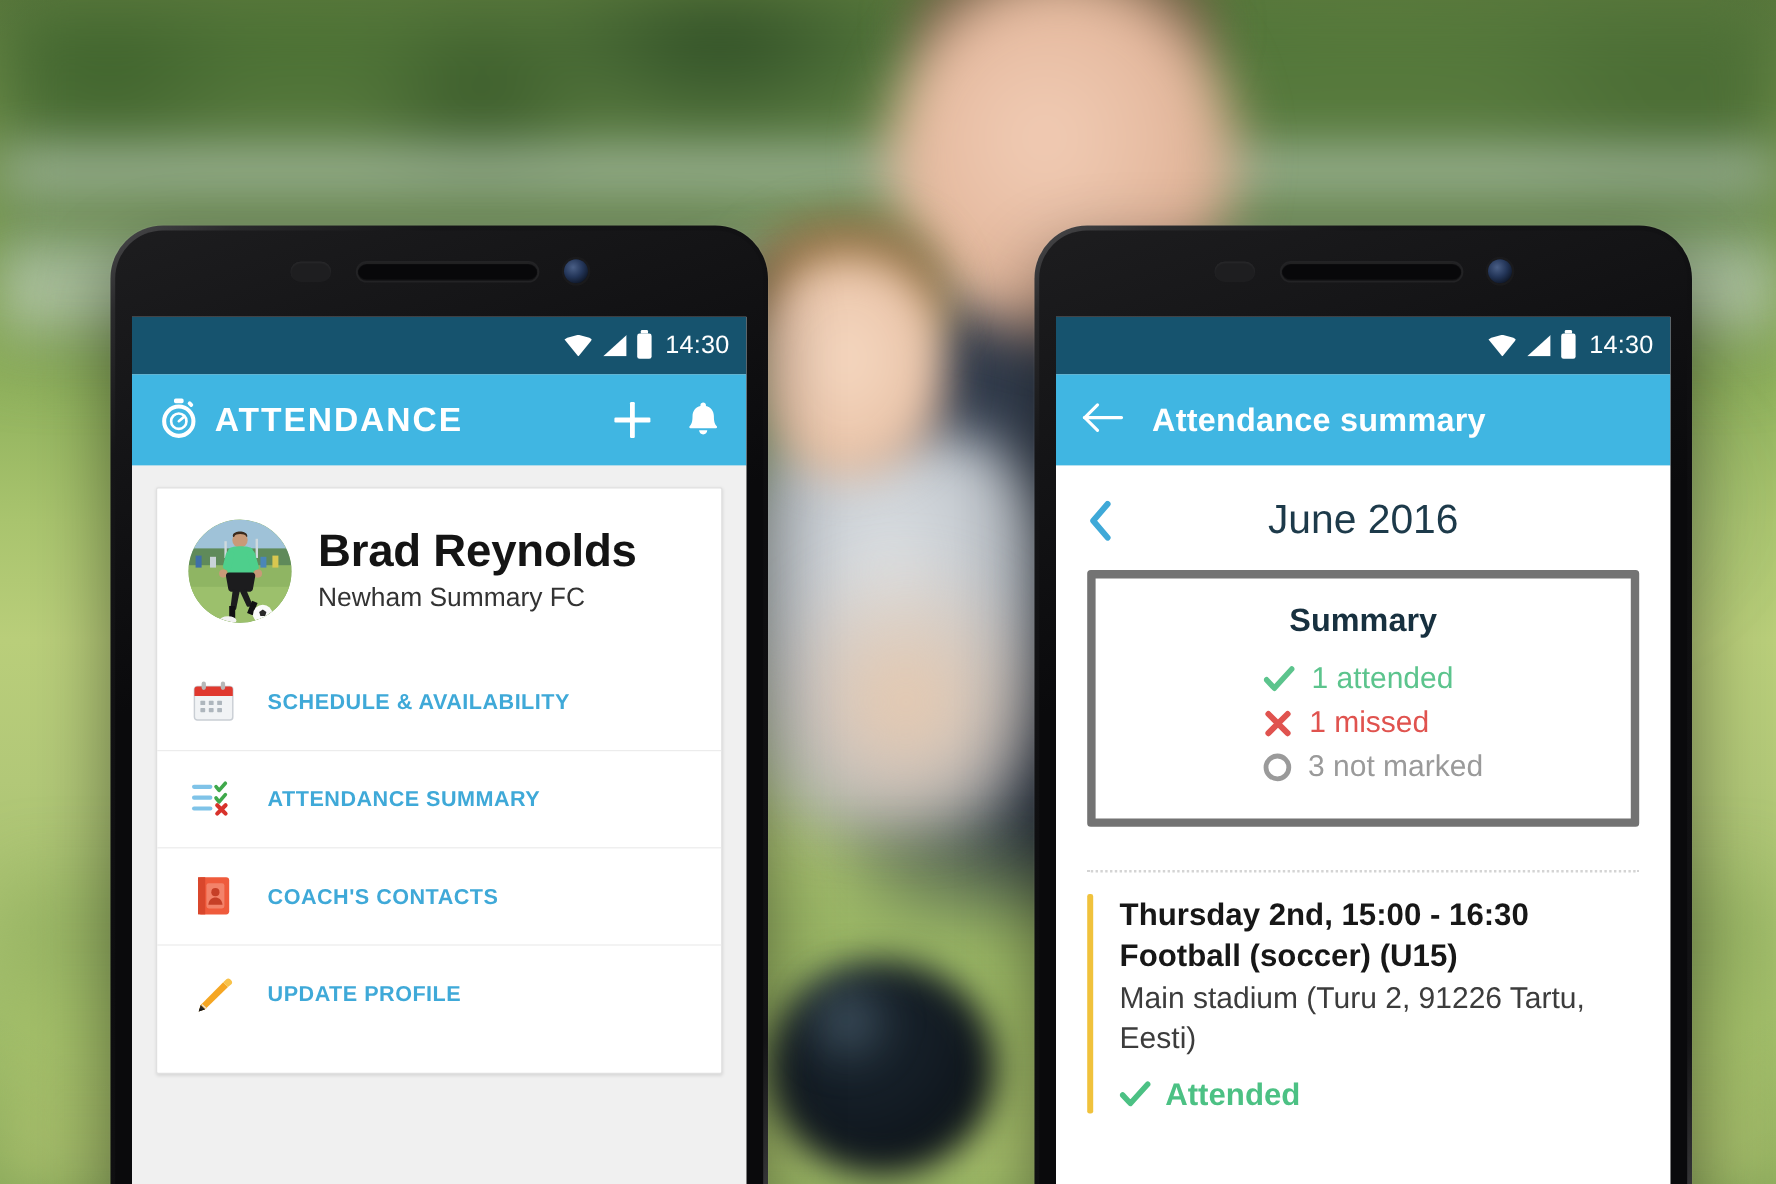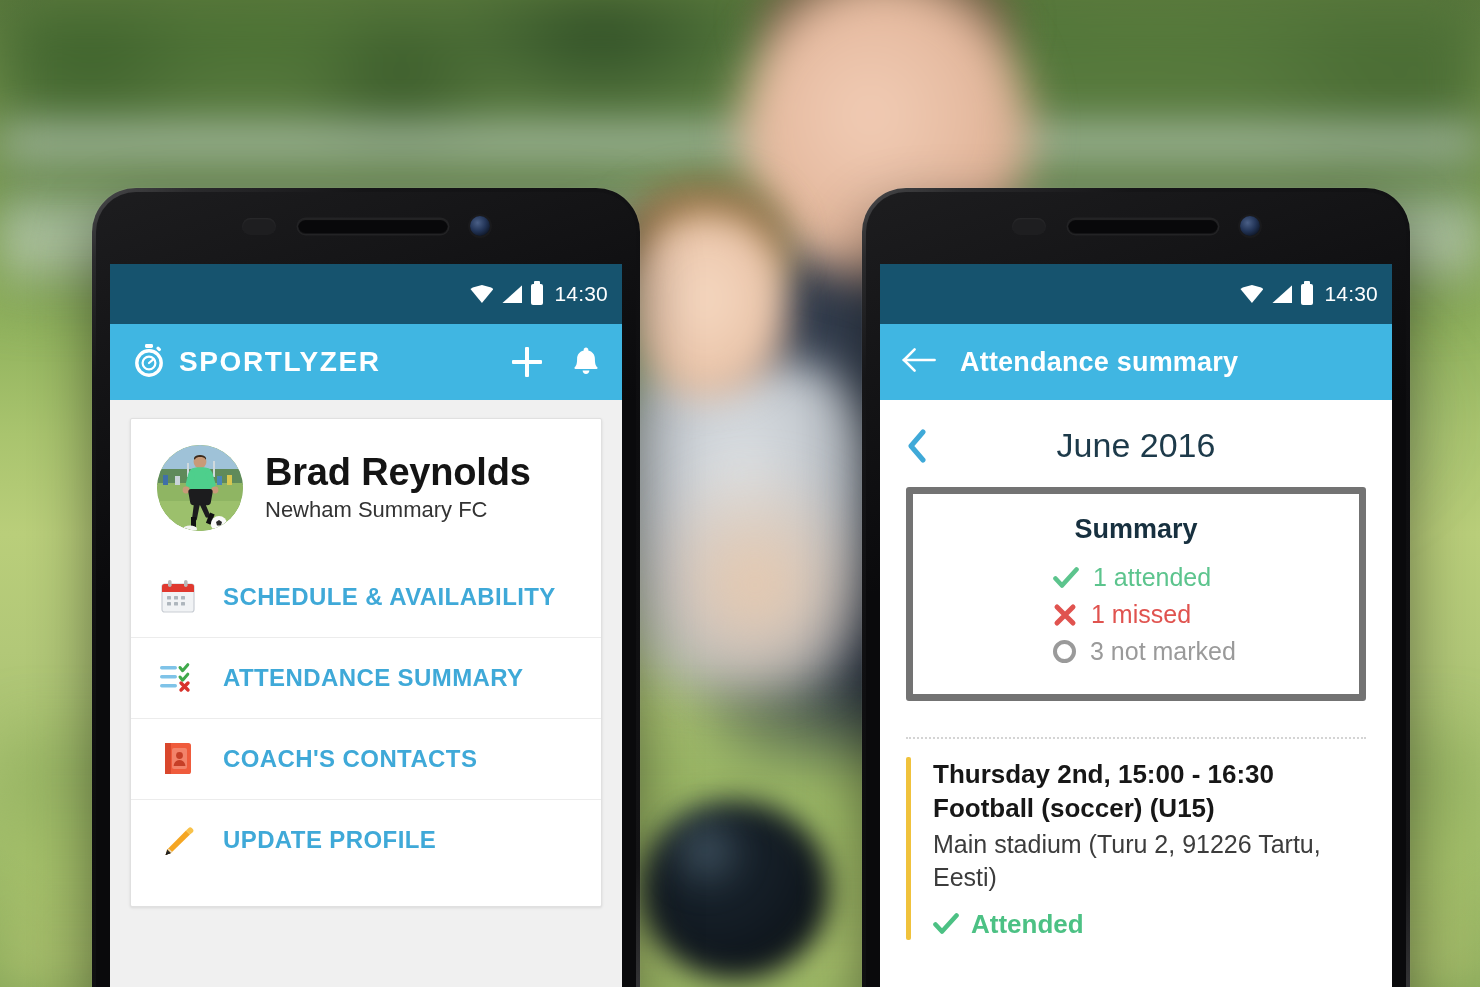--- a/index.html
+++ b/index.html
@@ -175,21 +175,21 @@
     left: 18px; right: 18px; top: 76px; bottom: 0;
     background: #f0f0f0;
     overflow: hidden;
   }
 
   #phone-left  { left: 92px;  top: 188px; width: 548px; height: 820px; }
   #phone-right { left: 862px; top: 188px; width: 548px; height: 820px; }
 
   
   .statusbar {
-    height: 60px;
+    height: 48px;
     background: #16536e;
     display: flex; align-items: center; justify-content: flex-end;
     padding-right: 14px; gap: 9px;
     color: #fff;
   }
   .ic-wifi {
     width: 23px; height: 18px;
     background: #fff;
     clip-path: polygon(50% 100%, 0% 22%, 10% 14%, 50% 0%, 90% 14%, 100% 22%);
   }
@@ -268,21 +268,21 @@
   .menu { margin-top: 16px; }
   .menu-item {
     display: flex; align-items: center; gap: 24px;
     padding: 20px 26px;
     border-top: 1px solid #ececec;
     cursor: pointer;
   }
   .menu-item:first-child { border-top: 0; }
   .menu-icon { width: 42px; height: 40px; flex: 0 0 auto; display: flex; align-items: center; justify-content: center; }
   .menu-label {
-    font-size: 24px; font-weight: 600; color: #3fa9d8;
+    font-size: 18px; font-weight: 600; color: #3fa9d8;
     letter-spacing: .4px;
   }
 
   
   .content-right { background: #fff; height: 100%; overflow: hidden; }
   .month-row {
     display: flex; align-items: center;
     padding: 26px 26px 22px 26px;
   }
   .month-prev {
@@ -394,21 +394,21 @@
         <div class="brand">
           <span>
             <svg width="34" height="34" viewBox="0 0 34 34">
               <rect x="13" y="1" width="8" height="4" rx="1.4" fill="#fff"></rect>
               <rect x="24.2" y="4.2" width="5" height="3.2" rx="1.4" fill="#fff" transform="rotate(45 26.7 5.8)"></rect>
               <circle cx="17" cy="20" r="12.2" fill="none" stroke="#fff" stroke-width="3.4"></circle>
               <circle cx="17" cy="20" r="6.4" fill="none" stroke="#fff" stroke-width="2.2"></circle>
               <path d="M17 20 L21.6 16.2" stroke="#fff" stroke-width="2.2" stroke-linecap="round"></path>
             </svg>
           </span>
-          <span class="brand-title">SPORTLYZER</span>
+          <span class="brand-title">ATTENDANCE</span>
         </div>
         <div class="appbar-actions">
           <span class="ic-plus"></span>
           <span>
             <svg width="28" height="30" viewBox="0 0 28 30">
               <path d="M14 2.4c1.3 0 2.3 1 2.3 2.2v.8c4 .9 6.6 4.2 6.6 8.3 0 5.2.9 7 2.4 8.5.6.6.2 1.7-.7 1.7H3.4c-.9 0-1.3-1.1-.7-1.7 1.5-1.5 2.4-3.3 2.4-8.5 0-4.1 2.6-7.4 6.6-8.3v-.8c0-1.2 1-2.2 2.3-2.2z" fill="#fff"></path>
               <path d="M10.6 25.6h6.8c0 1.9-1.5 3.4-3.4 3.4s-3.4-1.5-3.4-3.4z" fill="#fff"></path>
             </svg>
           </span>
         </div>

